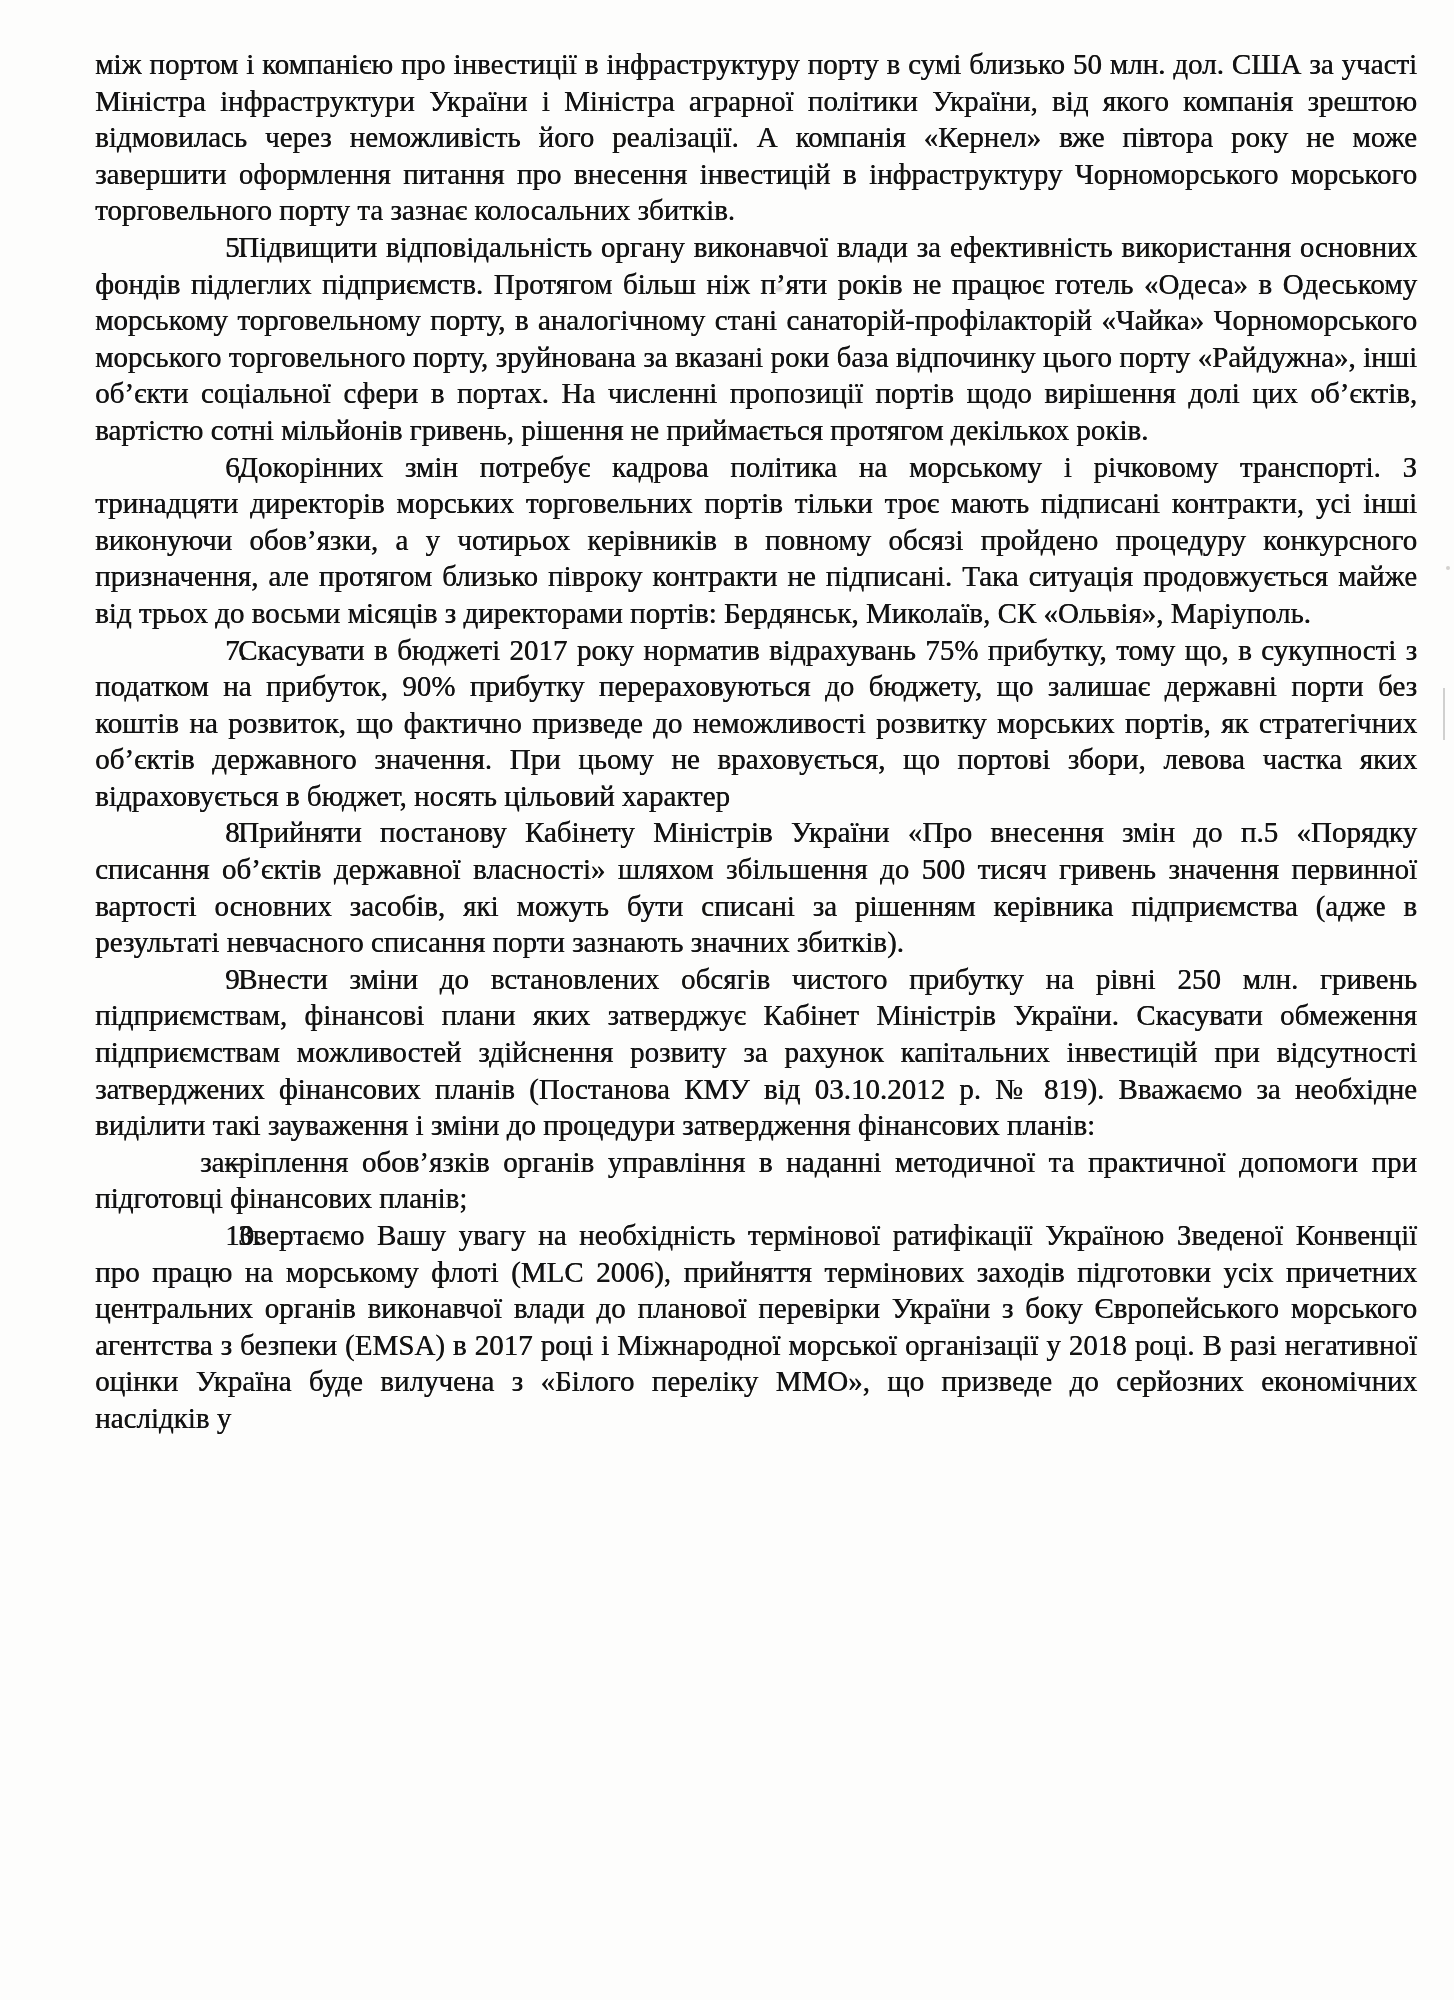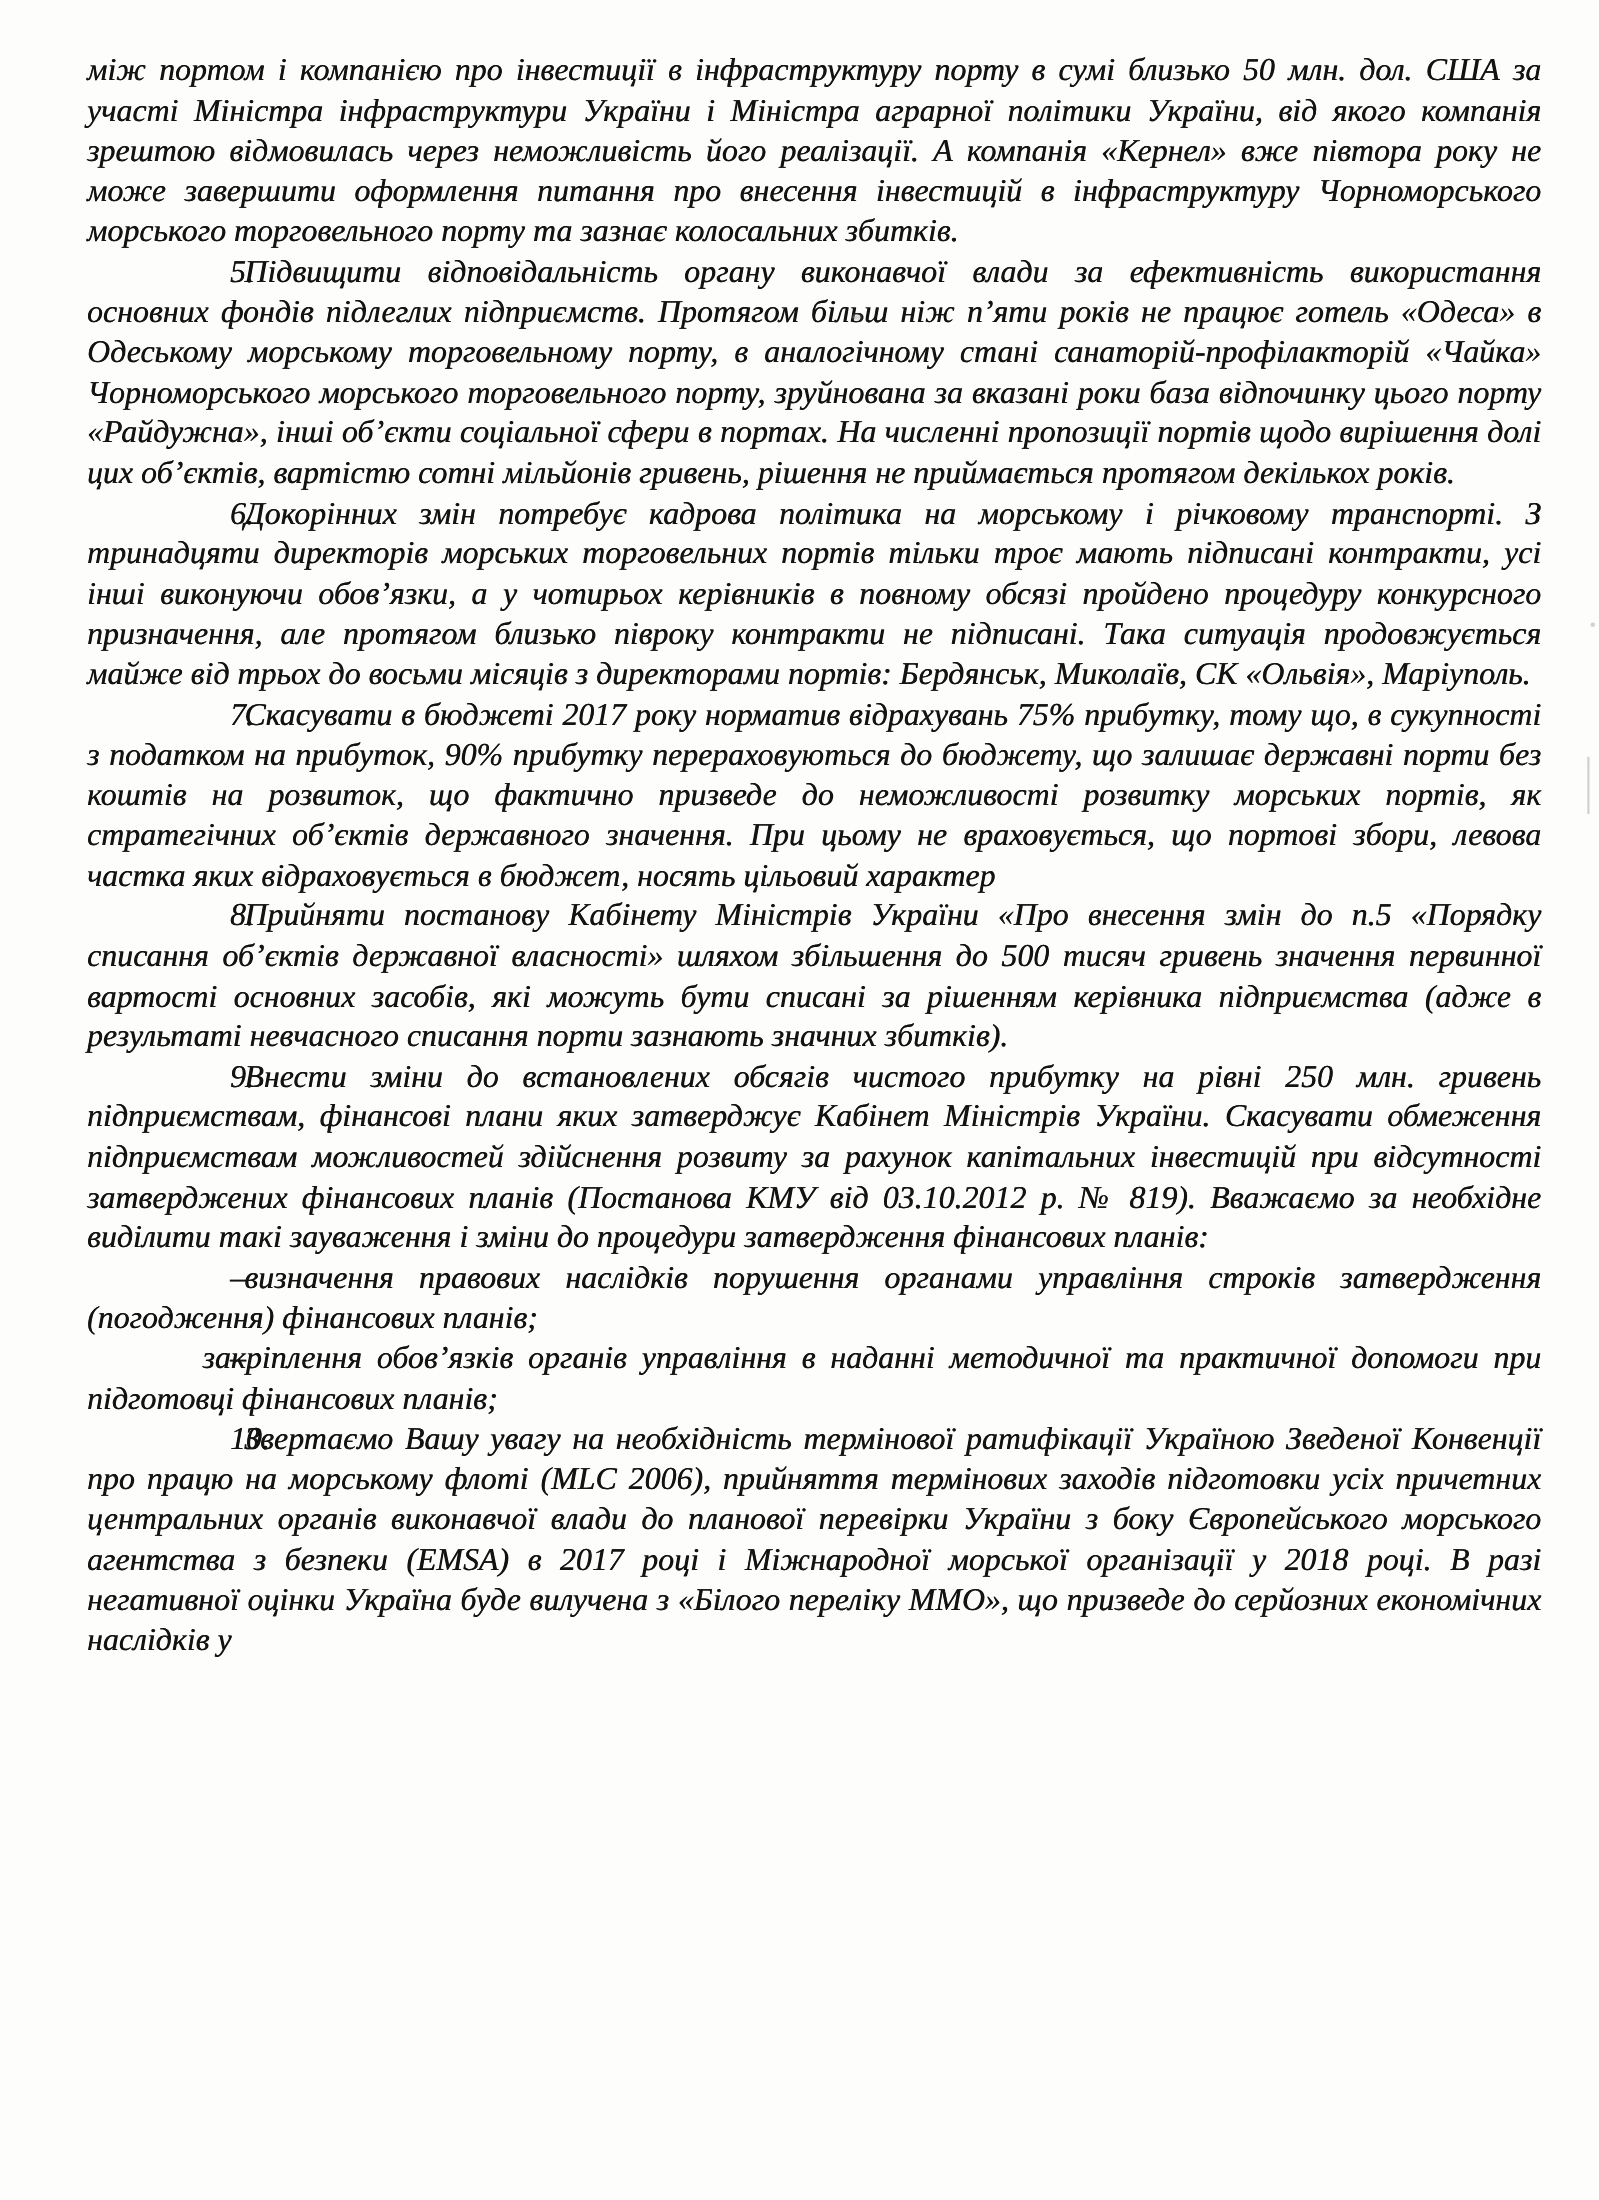--- a/index.html
+++ b/index.html
@@ -12,27 +12,26 @@
     width: 1454px;
     height: 2000px;
     background: #fdfdfc;
     overflow: hidden;
     font-family: "Liberation Serif", "DejaVu Serif", serif;
     color: #131313;
   }
   .textblock {
     position: absolute;
     top: 46px;
-    left: 79px;
+    left: 95px;
     width: 1322px;
     font-size: 29px;
     line-height: 36.6px;
     text-align: justify;
     text-shadow: 0.4px 0 0 currentColor; 
-    font-style: italic;
   }
   p.par {
     margin: 0;
     padding: 0;
   }
   .indent { text-indent: 65px; }
   .lead { display: inline-block; }
   .lead.w78 { width: 78px; }
   .lead.w40 { width: 40px; }
   
@@ -75,21 +74,20 @@
 
     <p class="par indent"><span class="lead w78">6.</span><span>Докорінних змін потребує кадрова політика на морському і річковому транспорті. З тринадцяти директорів морських торговельних портів тільки троє мають підписані контракти, усі інші виконуючи обов’язки, а у чотирьох керівників в повному обсязі пройдено процедуру конкурсного призначення, але протягом близько півроку контракти не підписані. Така ситуація продовжується майже від трьох до восьми місяців з директорами портів: Бердянськ, Миколаїв, СК «Ольвія», Маріуполь.</span></p>
 
     <p class="par indent"><span class="lead w78">7.</span><span>Скасувати в бюджеті 2017 року норматив відрахувань 75% прибутку, тому що, в сукупності з податком на прибуток, 90% прибутку перераховуються до бюджету, що залишає державні порти без коштів на розвиток, що фактично призведе до неможливості розвитку морських портів, як стратегічних об’єктів державного значення. При цьому не враховується, що портові збори, левова частка яких відраховується в бюджет, носять цільовий характер</span></p>
 
     <p class="par indent"><span class="lead w78">8.</span><span>Прийняти постанову Кабінету Міністрів України «Про внесення змін до п.5 «Порядку списання об’єктів державної власності» шляхом збільшення до 500 тисяч гривень значення первинної вартості основних засобів, які можуть бути списані за рішенням керівника підприємства (адже в результаті невчасного списання порти зазнають значних збитків).</span></p>
 
     <p class="par indent"><span class="lead w78">9.</span><span>Внести зміни до встановлених обсягів чистого прибутку на рівні 250 млн. гривень підприємствам, фінансові плани яких затверджує Кабінет Міністрів України. Скасувати обмеження підприємствам можливостей здійснення розвиту за рахунок капітальних інвестицій при відсутності затверджених фінансових планів (Постанова КМУ від 03.10.2012 р. № 819). Вважаємо за необхідне виділити такі зауваження і зміни до процедури затвердження фінансових планів:</span></p>
 
 
-    <p class="par indent"><span class="lead w78">–</span><span>визначення правових наслідків порушення органами управління строків затвердження (погодження) фінансових планів;</span></p>
 
     <p class="par indent"><span class="lead w40">–</span><span>закріплення обов’язків органів управління в наданні методичної та практичної допомоги при підготовці фінансових планів;</span></p>
 
 
     <p class="par indent"><span class="lead w78">10.</span><span>Звертаємо Вашу увагу на необхідність термінової ратифікації Україною Зведеної Конвенції про працю на морському флоті (MLC 2006), прийняття термінових заходів підготовки усіх причетних центральних органів виконавчої влади до планової перевірки України з боку Європейського морського агентства з безпеки (EMSA) в 2017 році і Міжнародної морської організації у 2018 році. В разі негативної оцінки Україна буде вилучена з «Білого переліку ММО», що призведе до серйозних економічних наслідків у</span></p>
 
   </div>
 
   <div class="artifact smudge"></div>
   <div class="artifact edge-dot"></div>

